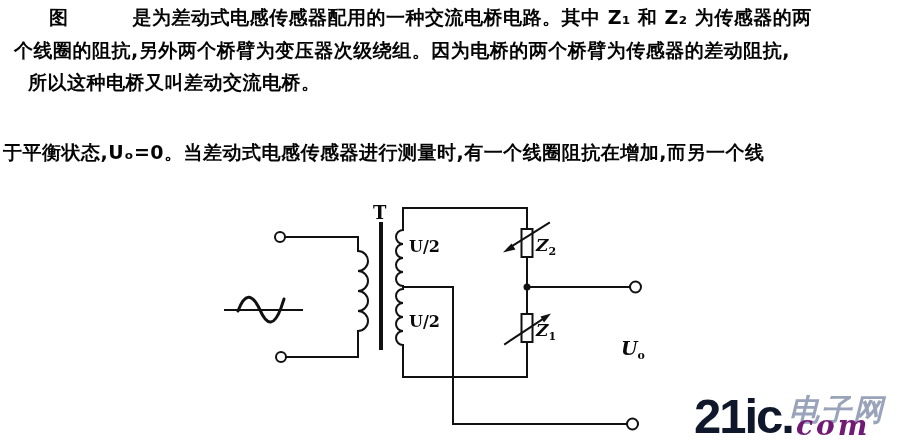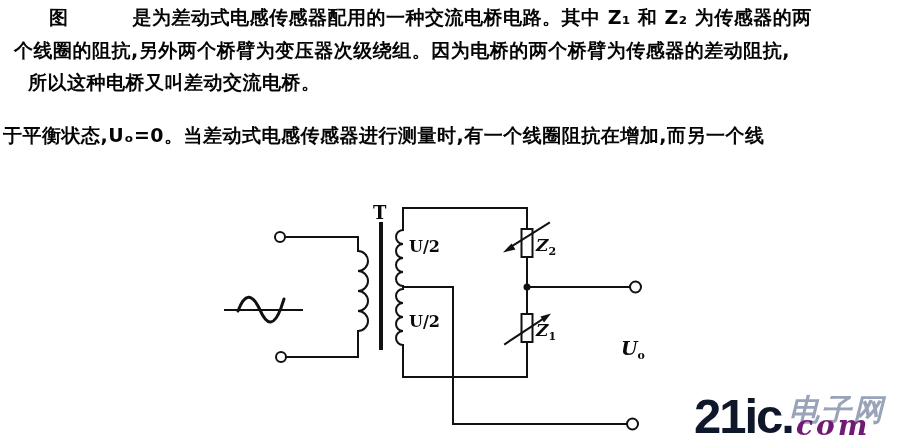--- a/index.html
+++ b/index.html
@@ -36,21 +36,21 @@
   }
 </style>
 </head>
 <body>
 
 <div class="page">
 
   <div class="textline" style="left:49px; top:6px;">图         是为差动式电感传感器配用的一种交流电桥电路。其中 Z₁ 和 Z₂ 为传感器的两</div>
   <div class="textline" style="left:14px;  top:39px;">个线圈的阻抗,另外两个桥臂为变压器次级绕组。因为电桥的两个桥臂为传感器的差动阻抗,</div>
   <div class="textline" style="left:3px;  top:71px;margin-left:25px;">所以这种电桥又叫差动交流电桥。</div>
-  <div class="textline" style="left:3px;  top:124px;">于平衡状态,Uₒ=0。当差动式电感传感器进行测量时,有一个线圈阻抗在增加,而另一个线</div>
+  <div class="textline" style="left:3px;  top:141px;">于平衡状态,Uₒ=0。当差动式电感传感器进行测量时,有一个线圈阻抗在增加,而另一个线</div>
 
   <svg class="circuit-svg" width="902" height="446" viewBox="0 0 902 446">
     <g stroke="#111" stroke-width="2" fill="none" stroke-linecap="square">
 
       <g>
         <path d="M225,310 H302"></path>
         <path d="M238,311 Q248,284 260,310 Q271,335 281,308 L284,299" stroke-width="3" stroke-linecap="round"></path>
       </g>
 
       <g>

